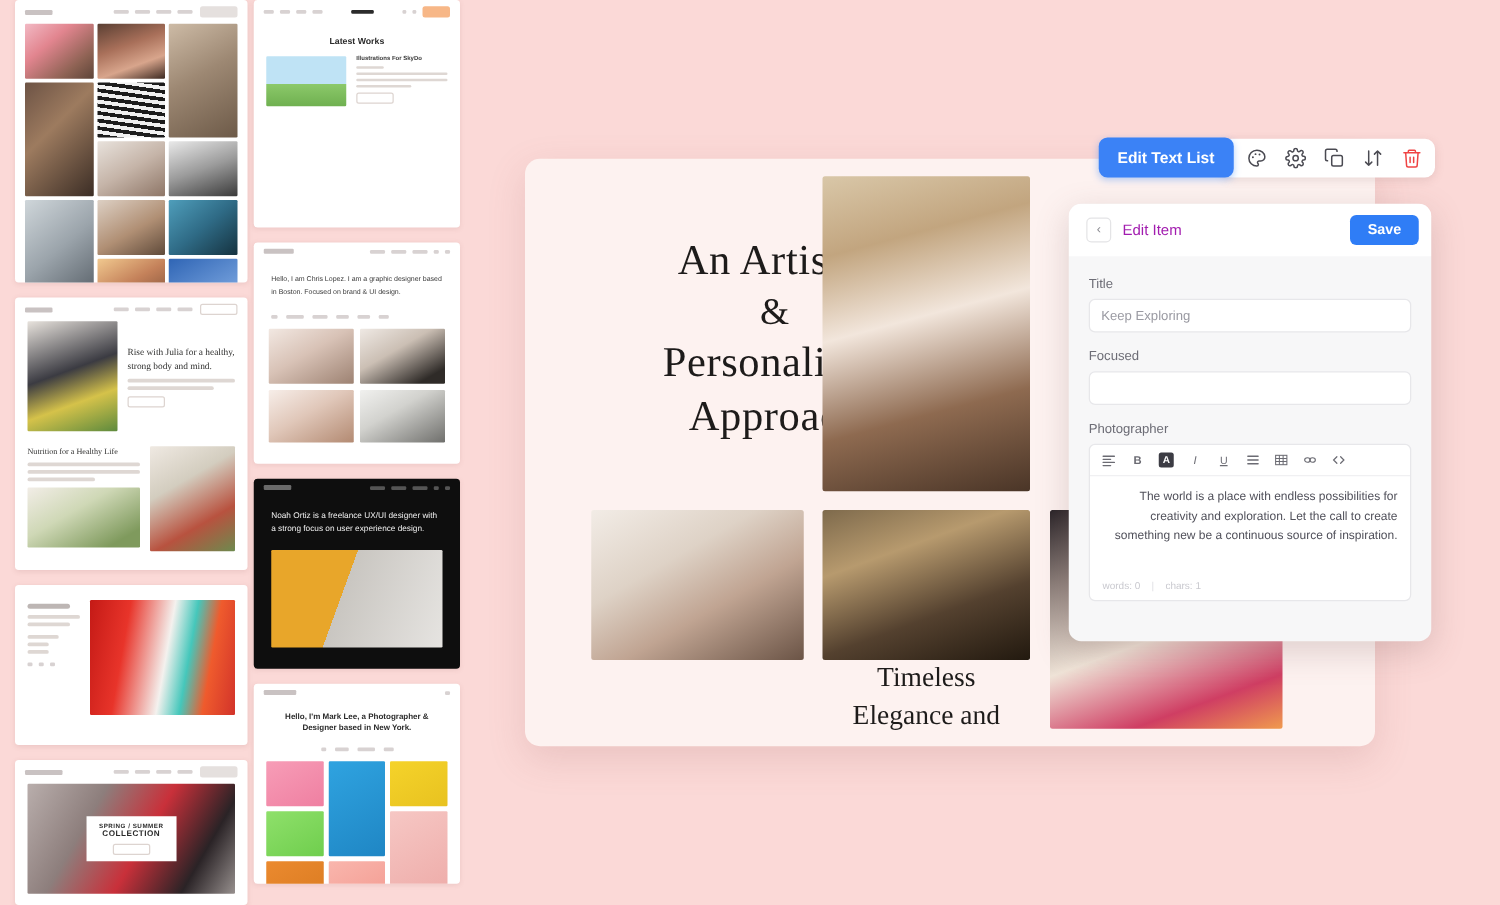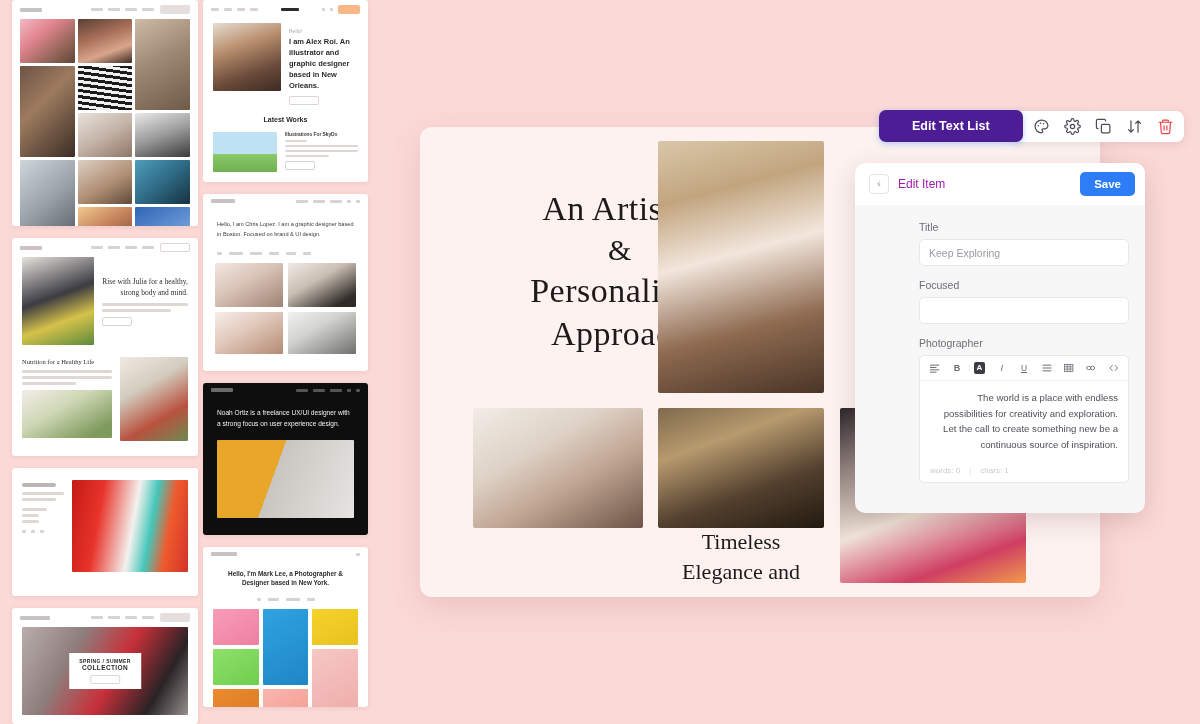--- a/index.html
+++ b/index.html
@@ -118,22 +118,22 @@
     font-size: 22px; line-height: 1.38; color: #1d1b1a;
   }
   .hidden-text {
     position: absolute; left: 420px; top: 100px; width: 190px;
     text-align: right; font-size: 9px; color: #c9a9a6; line-height: 2.1;
   }
 
   
   .toolbar { position: absolute; left: 879px; top: 110px; display: flex; align-items: center; gap: 0; }
   .edit-text-btn {
-    background: #4c1d95; color: #fff; font-size: 12.5px; font-weight: bold;
-    border: none; border-radius: 7px; padding: 9px 33px; cursor: pointer;
+    background: #3b82f6; color: #fff; font-size: 12.5px; font-weight: bold;
+    border: none; border-radius: 7px; padding: 9px 15px; cursor: pointer;
     box-shadow: 0 2px 6px rgba(47,125,246,.35); position: relative; z-index: 3;
   }
   .icon-group {
     background: #fff; border-radius: 8px; padding: 7px 10px 7px 20px;
     margin-left: -10px; display: flex; align-items: center; gap: 14px;
     box-shadow: 0 2px 8px rgba(140,95,95,.18); z-index: 2;
   }
   .tb-icon { width: 17px; height: 17px; cursor: pointer; display:block; }
 
   
@@ -150,21 +150,21 @@
   .back-btn {
     width: 20px; height: 20px; border: 1px solid #e4e4e6; border-radius: 4px;
     background: #fff; display: flex; align-items: center; justify-content: center;
     cursor: pointer; color: #8a8a90; font-size: 10px; line-height: 1;
   }
   .panel-title { font-size: 12px; color: #a21caf; }
   .save-btn {
     background: #2f7df6; color: #fff; border: none; border-radius: 5px;
     font-size: 11.5px; font-weight: bold; padding: 6px 14px; cursor: pointer;
   }
-  .panel-body { padding: 16px 16px 0; margin-left: 48px; }
+  .panel-body { padding: 16px 16px 0; }
   .field-label { font-size: 10.5px; color: #6d6d76; margin-bottom: 6px; }
   .field-input {
     width: 100%; height: 27px; background: #fff; border: 1px solid #e7e7ea;
     border-radius: 5px; font-size: 10.5px; color: #9a9aa2; padding: 0 9px;
     font-family: "Liberation Sans", sans-serif; outline: none;
   }
   .field-group { margin-bottom: 13px; }
   .rte {
     background: #fff; border: 1px solid #e7e7ea; border-radius: 5px; overflow: hidden;
   }
@@ -225,21 +225,21 @@
               <i></i>
               <i></i>
               <i></i>
               <i></i>
             </div>
           <div class="tpl-btn outline"></div>
         </div>
       </div>
       <div style="display:flex;gap:8px;padding:0 10px;">
         <div class="ph p-julia" style="width:72px;height:88px;"></div>
-        <div style="flex:1;padding-top:20px;text-align:right;">
+        <div style="flex:1;padding-top:20px;">
           <div class="tpl-serif" style="font-size:7.5px;">Rise with Julia for a healthy, strong body and mind.</div>
           <div class="tline w100" style="margin-top:5px;"></div>
           <div class="tline w80"></div>
           <div class="tpl-btn outline" style="margin-top:5px;"></div>
         </div>
       </div>
       <div style="display:flex;gap:8px;padding:12px 10px 10px;">
         <div style="flex:1;">
           <div class="tpl-serif" style="font-size:6.5px;">Nutrition for a Healthy Life</div>
           <div class="tline w100" style="margin-top:4px;"></div>
@@ -304,28 +304,20 @@
             <i style="width:8px;"></i>
             <i style="width:8px;"></i>
           </div>
         <div class="tpl-logo" style="width:18px;background:#2b2b2b;height:3px;"></div>
         <div style="display:flex;align-items:center;gap:5px;">
           <div class="tpl-nav">
               <i style="width:3px;"></i>
               <i style="width:3px;"></i>
             </div>
           <div class="tpl-btn orange" style="width:22px;"></div>
-        </div>
-      </div>
-      <div style="display:flex;gap:8px;padding:4px 10px 0;">
-        <div class="ph p-alex" style="width:68px;height:68px;"></div>
-        <div style="flex:1;padding-top:6px;">
-          <div class="tpl-sub">Hello!</div>
-          <div class="tpl-head" style="margin-top:3px;">I am Alex Roi. An illustrator and graphic designer based in New Orleans.</div>
-          <div class="tpl-btn outline" style="margin-top:5px;"></div>
         </div>
       </div>
       <div style="padding:10px 10px 8px;">
         <div class="tpl-head tpl-center" style="font-size:7px;">Latest Works</div>
         <div style="display:flex;gap:8px;margin-top:6px;">
           <div class="ph p-bike" style="width:64px;height:40px;"></div>
           <div style="flex:1;">
             <div style="font-size:4.8px;color:#3b3b3b;font-weight:bold;">Illustrations For SkyDo</div>
             <div class="tline w30" style="height:2px;margin-top:3px;"></div>
             <div class="tline w100" style="height:2px;"></div>

